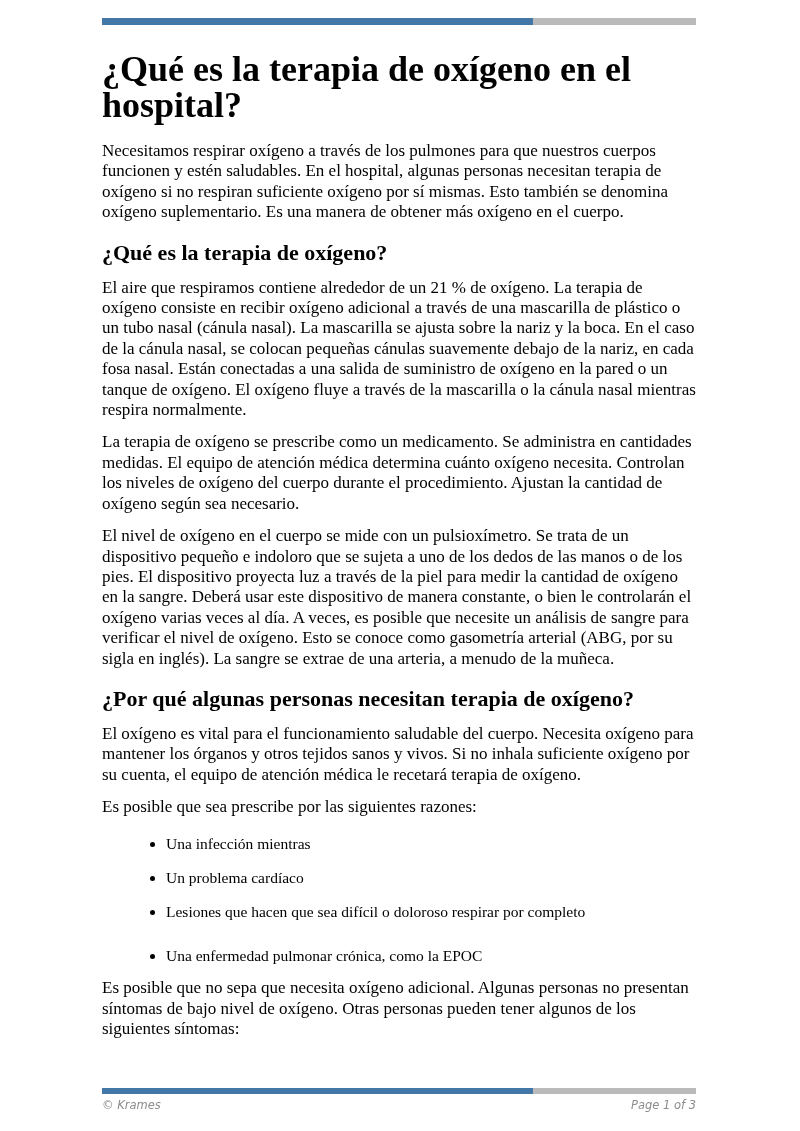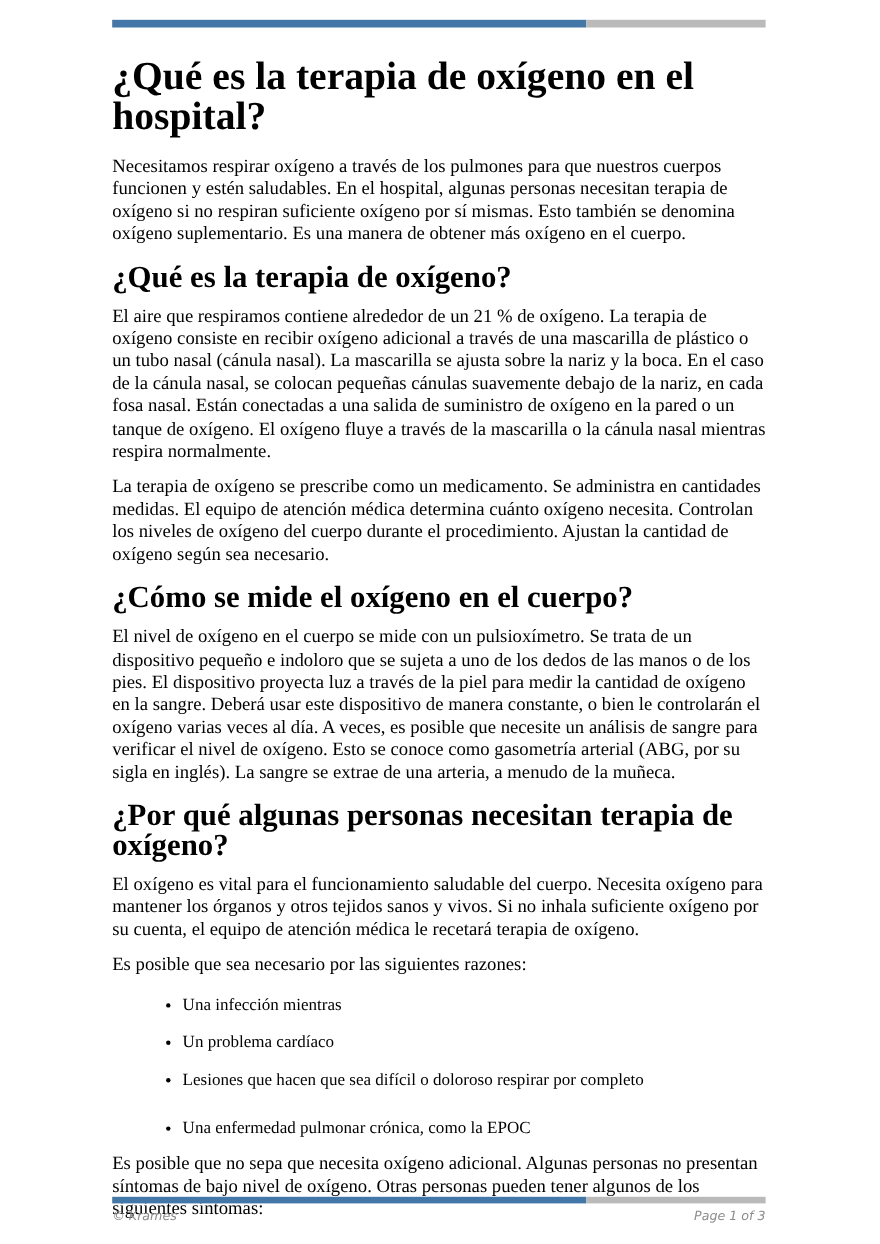--- a/index.html
+++ b/index.html
@@ -39,21 +39,21 @@
     width: 594px;
   }
   h1 {
     font-size: 36px;
     line-height: 36px;
     font-weight: bold;
     margin: 26px 0 18px 0;
     letter-spacing: 0;
   }
   h2 {
-    font-size: 28px;
+    font-size: 22px;
     line-height: 27px;
     font-weight: bold;
     margin: 16px 0 12px 0;
   }
   p {
     font-size: 17px;
     line-height: 20.4px;
     margin: 0 0 12px 0;
   }
   ul {
@@ -94,26 +94,25 @@
   <div class="content">
 
     <h1>¿Qué es la terapia de oxígeno en el hospital?</h1>
 
     <p>Necesitamos respirar oxígeno a través de los pulmones para que nuestros cuerpos funcionen y estén saludables. En el hospital, algunas personas necesitan terapia de oxígeno si no respiran suficiente oxígeno por sí mismas. Esto también se denomina oxígeno suplementario. Es una manera de obtener más oxígeno en el cuerpo.</p>
 
     <h2>¿Qué es la terapia de oxígeno?</h2>
     <p>El aire que respiramos contiene alrededor de un 21 % de oxígeno. La terapia de oxígeno consiste en recibir oxígeno adicional a través de una mascarilla de plástico o un tubo nasal (cánula nasal). La mascarilla se ajusta sobre la nariz y la boca. En el caso de la cánula nasal, se colocan pequeñas cánulas suavemente debajo de la nariz, en cada fosa nasal. Están conectadas a una salida de suministro de oxígeno en la pared o un tanque de oxígeno. El oxígeno fluye a través de la mascarilla o la cánula nasal mientras respira normalmente.</p>
     <p>La terapia de oxígeno se prescribe como un medicamento. Se administra en cantidades medidas. El equipo de atención médica determina cuánto oxígeno necesita. Controlan los niveles de oxígeno del cuerpo durante el procedimiento. Ajustan la cantidad de oxígeno según sea necesario.</p>
 
-    <h2>¿Cómo se mide el oxígeno en el cuerpo?</h2>
     <p>El nivel de oxígeno en el cuerpo se mide con un pulsioxímetro. Se trata de un dispositivo pequeño e indoloro que se sujeta a uno de los dedos de las manos o de los pies. El dispositivo proyecta luz a través de la piel para medir la cantidad de oxígeno en la sangre. Deberá usar este dispositivo de manera constante, o bien le controlarán el oxígeno varias veces al día. A veces, es posible que necesite un análisis de sangre para verificar el nivel de oxígeno. Esto se conoce como gasometría arterial (ABG, por su sigla en inglés). La sangre se extrae de una arteria, a menudo de la muñeca.</p>
 
     <h2>¿Por qué algunas personas necesitan terapia de oxígeno?</h2>
     <p>El oxígeno es vital para el funcionamiento saludable del cuerpo. Necesita oxígeno para mantener los órganos y otros tejidos sanos y vivos. Si no inhala suficiente oxígeno por su cuenta, el equipo de atención médica le recetará terapia de oxígeno.</p>
-    <p>Es posible que sea necesario por las siguientes razones:</p>
+    <p>Es posible que sea prescribe por las siguientes razones:</p>
 
     <ul>
       <li>Una infección mientras</li>
       <li>Un problema cardíaco</li>
       <li>Lesiones que hacen que sea difícil o doloroso respirar por completo</li>
       <li>Una enfermedad pulmonar crónica, como la EPOC</li>
     </ul>
 
     <p>Es posible que no sepa que necesita oxígeno adicional. Algunas personas no presentan síntomas de bajo nivel de oxígeno. Otras personas pueden tener algunos de los siguientes síntomas:</p>
 

